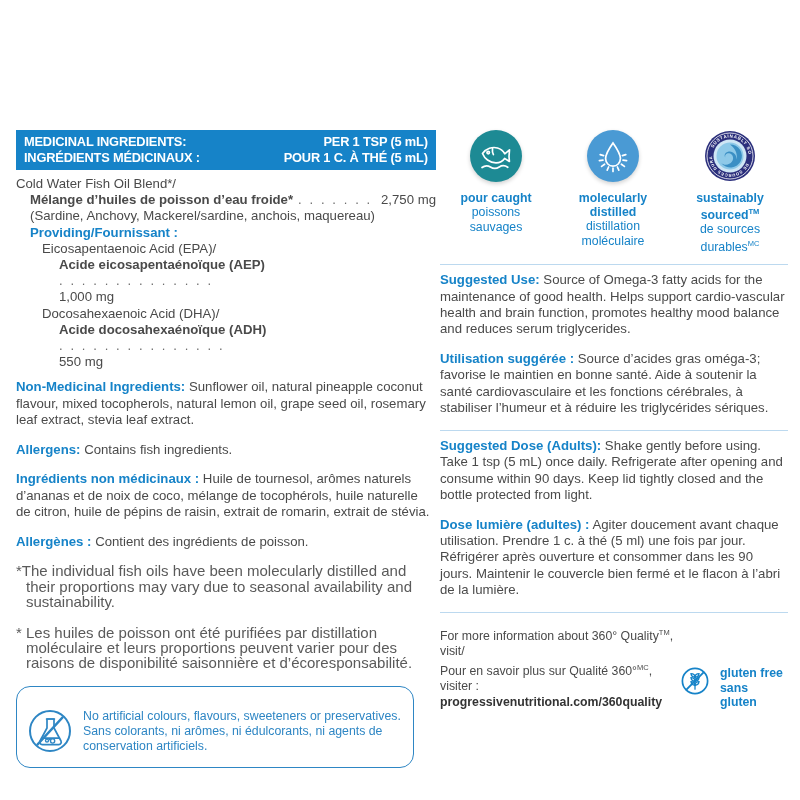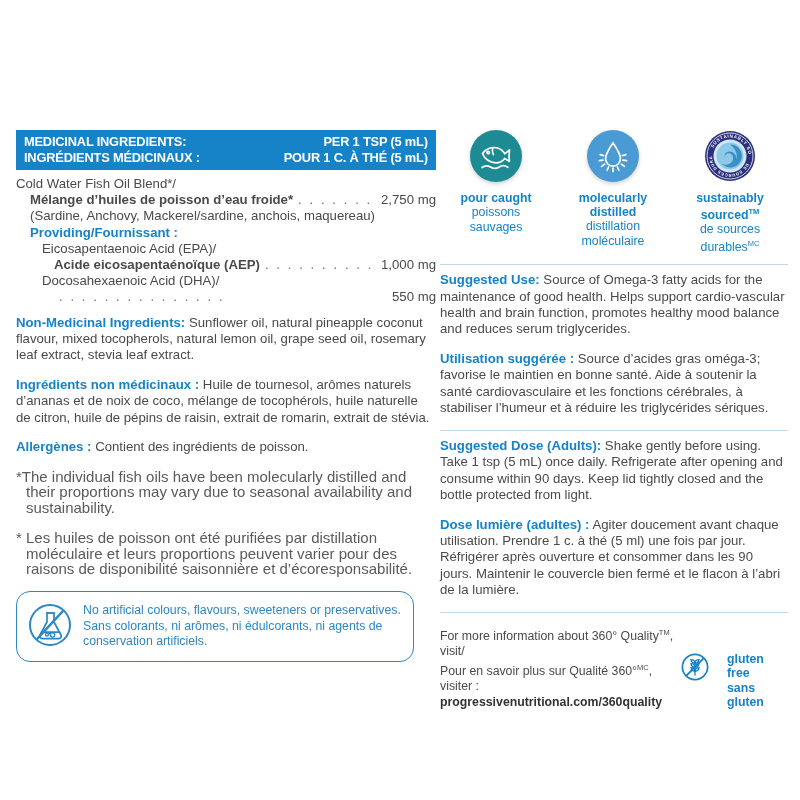--- a/index.html
+++ b/index.html
@@ -85,21 +85,21 @@
     overflow: hidden;
     white-space: nowrap;
     letter-spacing: 2.1px;
     color: #6d6d6d;
     margin: 0 3px 0 5px;
     font-size: 13px;
   }
   .amount { flex: 0 0 auto; white-space: nowrap; }
   .indent-1 { padding-left: 14px; }
   .indent-2 { padding-left: 26px; }
-  .indent-3 { padding-left: 38px; }
+  .indent-3 { padding-left: 38px; flex-direction: column; }
   .blue-bold {
     color: #1683c8;
     font-weight: bold;
   }
 
   
   .para {
     font-size: 13.2px;
     line-height: 16.4px;
     color: #4a4a4a;
@@ -117,21 +117,21 @@
     margin-top: 9px;
     padding-left: 10px;
     text-indent: -10px;
   }
 
   
   .callout {
     margin-top: 14px;
     border: 1.6px solid #2e86c4;
     border-radius: 14px;
-    padding: 10px 12px 9px 10px;
+    padding: 21px 12px 9px 10px;
     display: flex;
     align-items: flex-start;
     gap: 10px;
     width: 398px;
     box-sizing: border-box;
   }
   .callout-text {
     font-size: 12.3px;
     line-height: 15.2px;
     color: #2e86c4;
@@ -201,21 +201,21 @@
     max-width: 240px;
   }
   .footer-url {
     font-weight: bold;
     color: #333333;
   }
   .footer-text sup { font-size: 7.5px; }
   .gf {
     display: flex;
     align-items: flex-start;
-    gap: 17px;
+    gap: 10px;
     padding-top: 1px;
   }
   .gf-text {
     font-size: 12.3px;
     line-height: 14.6px;
     color: #1683c8;
     font-weight: bold;
   }
 </style>
 </head>
@@ -249,29 +249,33 @@
 
         <span class="ing-line indent-2">Eicosapentaenoic Acid (EPA)/</span>
         <div class="ing-row indent-3">
           <span class="ing-name">Acide eicosapentaénoïque (AEP)</span>
           <span class="dots">. . . . . . . . . . . . . .</span>
           <span class="amount">1,000 mg</span>
         </div>
 
         <span class="ing-line indent-2">Docosahexaenoic Acid (DHA)/</span>
         <div class="ing-row indent-3">
+          <span class="ing-name">Acide docosahexaénoïque (ADH)</span>
           <span class="dots">. . . . . . . . . . . . . . .</span>
           <span class="amount">550 mg</span>
         </div>
       </div>
 
       <p class="para">
         <span class="lead">Non-Medicinal Ingredients:</span><span> Sunflower oil, natural pineapple coconut flavour, mixed tocopherols, natural lemon oil, grape seed oil, rosemary leaf extract, stevia leaf extract.</span>
       </p>
 
+      <p class="para">
+        <span class="lead">Allergens:</span><span> Contains fish ingredients.</span>
+      </p>
 
       <p class="para">
         <span class="lead">Ingrédients non médicinaux :</span><span> Huile de tournesol, arômes naturels d’ananas et de noix de coco, mélange de tocophérols, huile naturelle de citron, huile de pépins de raisin, extrait de romarin, extrait de stévia.</span>
       </p>
 
       <p class="para">
         <span class="lead">Allergènes :</span><span> Contient des ingrédients de poisson.</span>
       </p>
 
       <p class="footnote">*The individual fish oils have been molecularly distilled and their proportions may vary due to seasonal availability and sustainability.</p>

